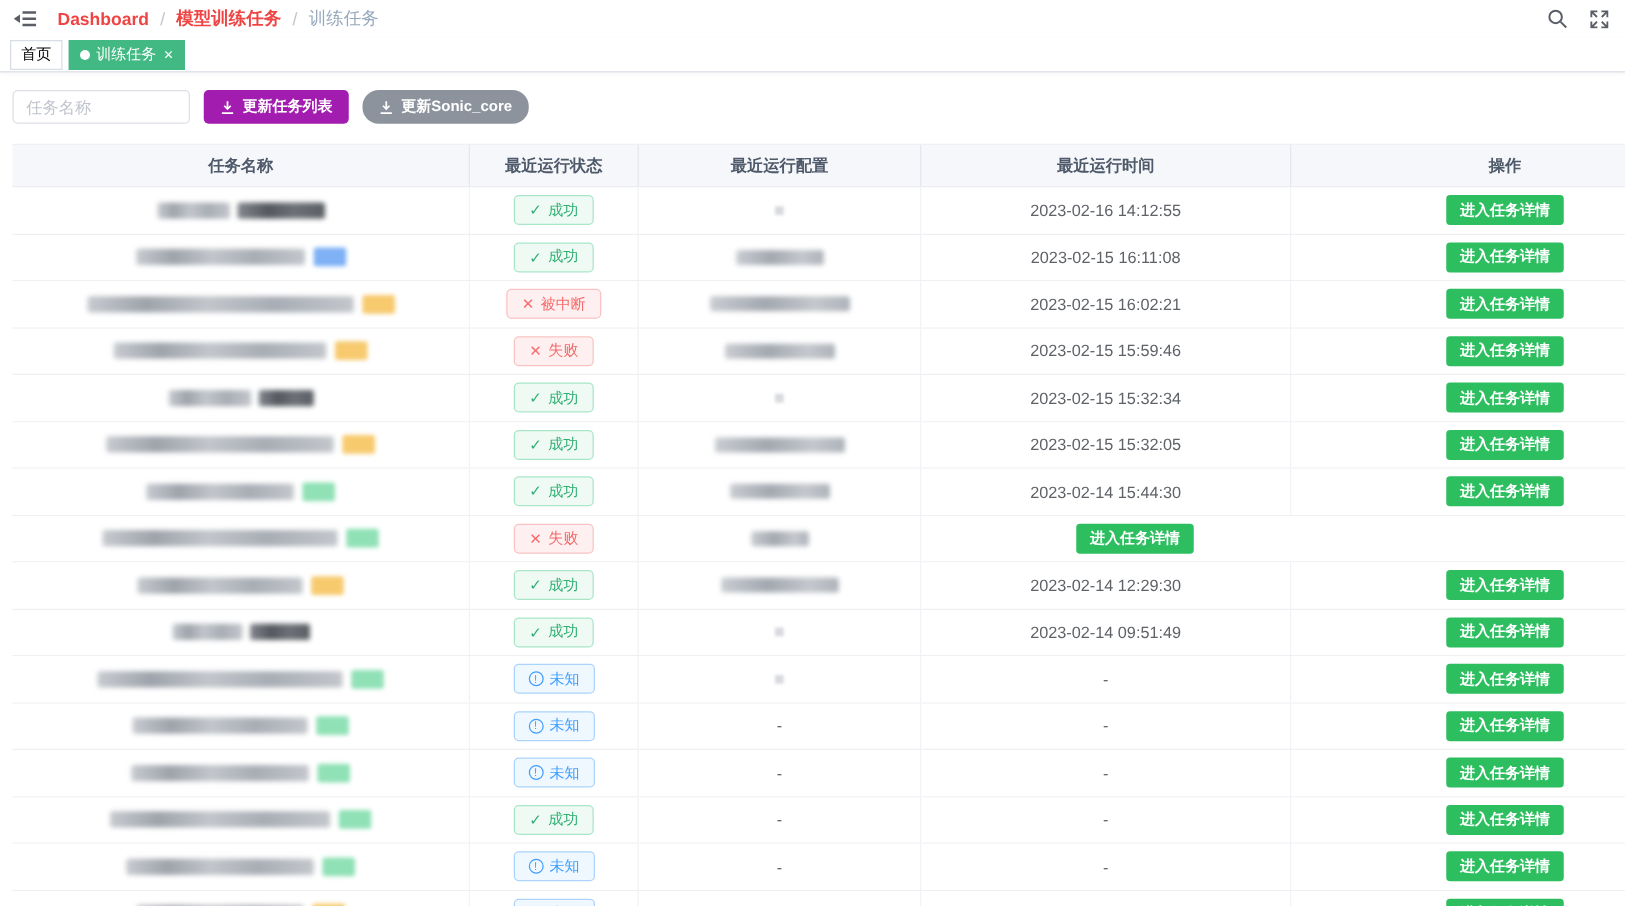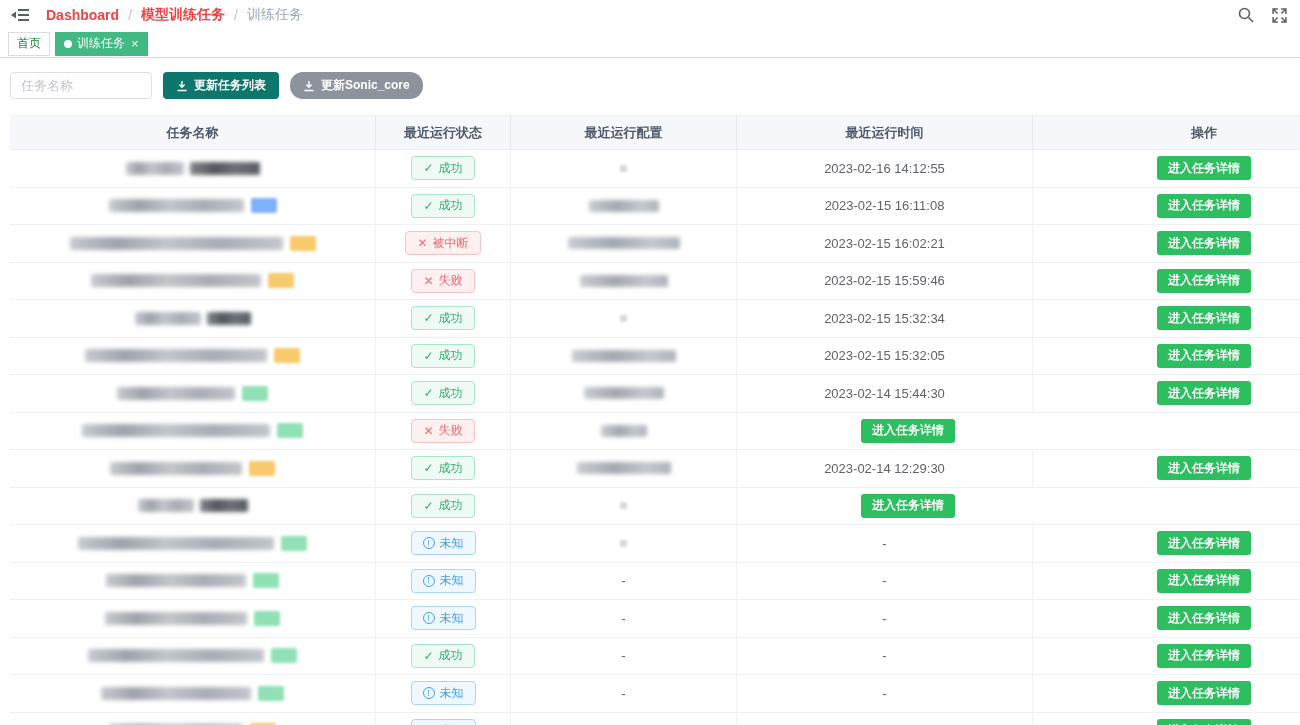--- a/index.html
+++ b/index.html
@@ -16,31 +16,31 @@
   .hamburger { width:24px; height:24px; display:flex; align-items:center; justify-content:center; cursor:pointer; }
   .breadcrumb { margin-left:14px; display:flex; align-items:center; gap:9px; font-size:14px; }
   .crumb { color:#ef4444; font-weight:700; cursor:pointer; }
   .crumb.last { color:#97a8be; font-weight:400; cursor:default; }
   .sep { color:#c0c4cc; font-weight:400; }
   .topbar-right { margin-left:auto; display:flex; align-items:center; gap:15px; }
   .top-icon { width:18px; height:18px; display:flex; align-items:center; justify-content:center; cursor:pointer; }
 
   
   .tabbar { height:28px; border-bottom:1px solid #d8dce5; display:flex; align-items:center; gap:5px; padding:0 8px; box-shadow:0 1px 3px 0 rgba(0,0,0,.04); }
-  .tab { height:24px; padding:0 8px; border:1px solid #d8dce5; background:#fff; color:#15803d; font-size:12px; display:inline-flex; align-items:center; gap:5px; cursor:pointer; }
+  .tab { height:24px; padding:0 8px; border:1px solid #d8dce5; background:#fff; color:#000000; font-size:12px; display:inline-flex; align-items:center; gap:5px; cursor:pointer; }
   .tab.active { background:#42b983; border-color:#42b983; color:#fff; }
   .tab .dot { width:8px; height:8px; border-radius:50%; background:#fff; }
   .tab .close { font-size:13px; line-height:1; margin-left:1px; cursor:pointer; }
 
   
   .toolbar { margin:14px 0 0 10px; display:flex; align-items:center; gap:11px; }
   .search-input { width:142px; height:27px; border:1px solid #dcdfe6; border-radius:4px; padding:0 10px; font-size:13px; color:#606266; outline:none; font-family:inherit; }
   .search-input::placeholder { color:#c0c4cc; }
   .btn { height:27px; border:none; border-radius:4px; color:#fff; font-size:12px; font-weight:700; padding:0 13px; display:inline-flex; align-items:center; gap:6px; cursor:pointer; font-family:inherit; }
-  .btn-warning { background:#0f766e;text-align:center; }
+  .btn-warning { background:#a21caf;text-align:center; }
   .btn-gray { background:#8d939c;border-radius:13px; }
 
   
   .table { margin:16px 0 0 10px; width:1290px; border-top:1px solid #eef0f4; }
   .thead { display:flex; background:#f5f7fa; border-bottom:1px solid #e9ecf1; }
   .th { height:33px; display:flex; align-items:center; justify-content:center; font-size:13px; font-weight:700; color:#4e5969; border-right:1px solid #e4e7ed; }
   .th:last-child { border-right:none; }
   .tr { display:flex; border-bottom:1px solid #eef0f4; background:#fff; }
   .td { height:36.5px; display:flex; align-items:center; justify-content:center; border-right:1px solid #f0f2f5; }
   .td:last-child { border-right:none; }
@@ -344,20 +344,23 @@
         </div>
         <div class="td c2">
           <span class="badge success">
             <span class="ic">✓</span>
             <span>成功</span>
           </span>
         </div>
         <div class="td c3">
           <span class="config-dot"></span>
         </div>
+        <div class="td c4">
+          <span class="time">2023-02-14 09:51:49</span>
+        </div>
         <div class="td c5">
           <button class="action-btn">进入任务详情</button>
         </div>
       </div>
       <div class="tr">
         <div class="td c1">
           <span class="blur-seg" style="width: 196px;"></span>
           <span class="tag tag-green"></span>
         </div>
         <div class="td c2">

